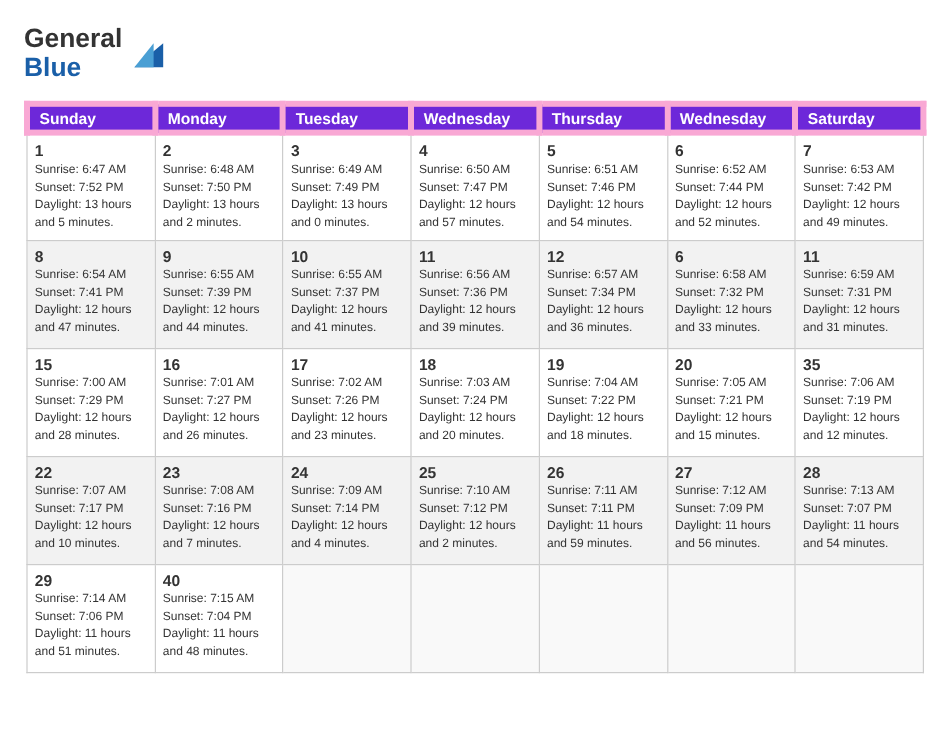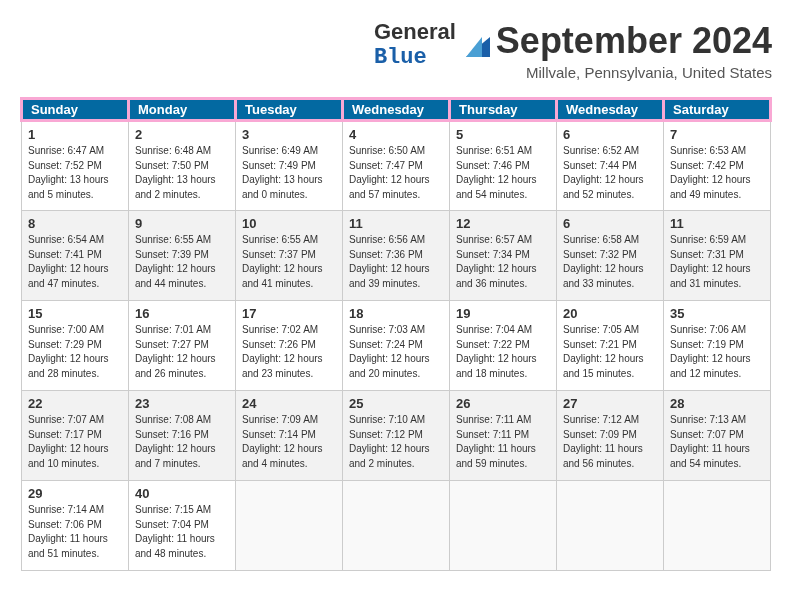--- a/index.html
+++ b/index.html
@@ -5,36 +5,35 @@
     * { margin: 0; padding: 0; box-sizing: border-box; }
     body {
       font-family: Arial, sans-serif;
       background: #fff;
       width: 792px;
       min-height: 612px;
       padding: 20px;
     }
     .header {
       display: flex;
-      justify-content: flex-end;
+      justify-content: space-between;
       align-items: flex-start;
       margin-bottom: 16px;
-      margin-left: 45px;
     }
     .logo {
       display: flex;
       align-items: center;
     }
     .logo-text {
       font-size: 22px;
       font-weight: bold;
       line-height: 1.1;
     }
     .logo-general { color: #333; }
-    .logo-blue { color: #1a5fa8; font-family: Liberation Mono, monospace; }
+    .logo-blue { color: #1a5fa8; }
     .logo-icon {
       width: 36px;
       height: 36px;
       margin-left: 4px;
     }
     .title-block {
       text-align: right;
     }
     .month-title {
       font-size: 36px;
@@ -45,27 +44,27 @@
       font-size: 15px;
       color: #555;
       margin-top: 2px;
     }
     table {
       width: 100%;
       border-collapse: collapse;
       font-size: 11px;
     }
     thead tr th {
-      background-color: #0369a1;
+      background-color: #6d28d9;
       color: #fff;
       padding: 2px 8px;
       text-align: left;
       font-size: 13px;
       font-weight: bold;
-      border: 3px solid #f9a8d4;
+      border: 5px solid #f9a8d4;
     }
     tbody tr td {
       border: 1px solid #ccc;
       vertical-align: top;
       padding: 5px 6px;
       width: 14.28%;
       height: 90px;
     }
     tbody tr:nth-child(odd) td {
       background-color: #fff;
@@ -98,24 +97,20 @@
       <div class="logo-text">
         <span class="logo-general">General</span><br>
         <span class="logo-blue">Blue</span>
       </div>
     </div>
 
     <svg class="logo-icon" viewBox="0 0 36 36">
       <polygon points="6,30 30,10 30,30" fill="#1a5fa8"></polygon>
       <polygon points="6,30 22,10 22,30" fill="#4a9fd4"></polygon>
     </svg>
-  </div>
-  <div class="title-block">
-    <div class="month-title">September 2024</div>
-    <div class="location">Millvale, Pennsylvania, United States</div>
   </div>
 </div>
 
 <table>
   <thead>
     <tr>
     <th>Sunday</th>
         <th>Monday</th>
         <th>Tuesday</th>
         <th>Wednesday</th>

